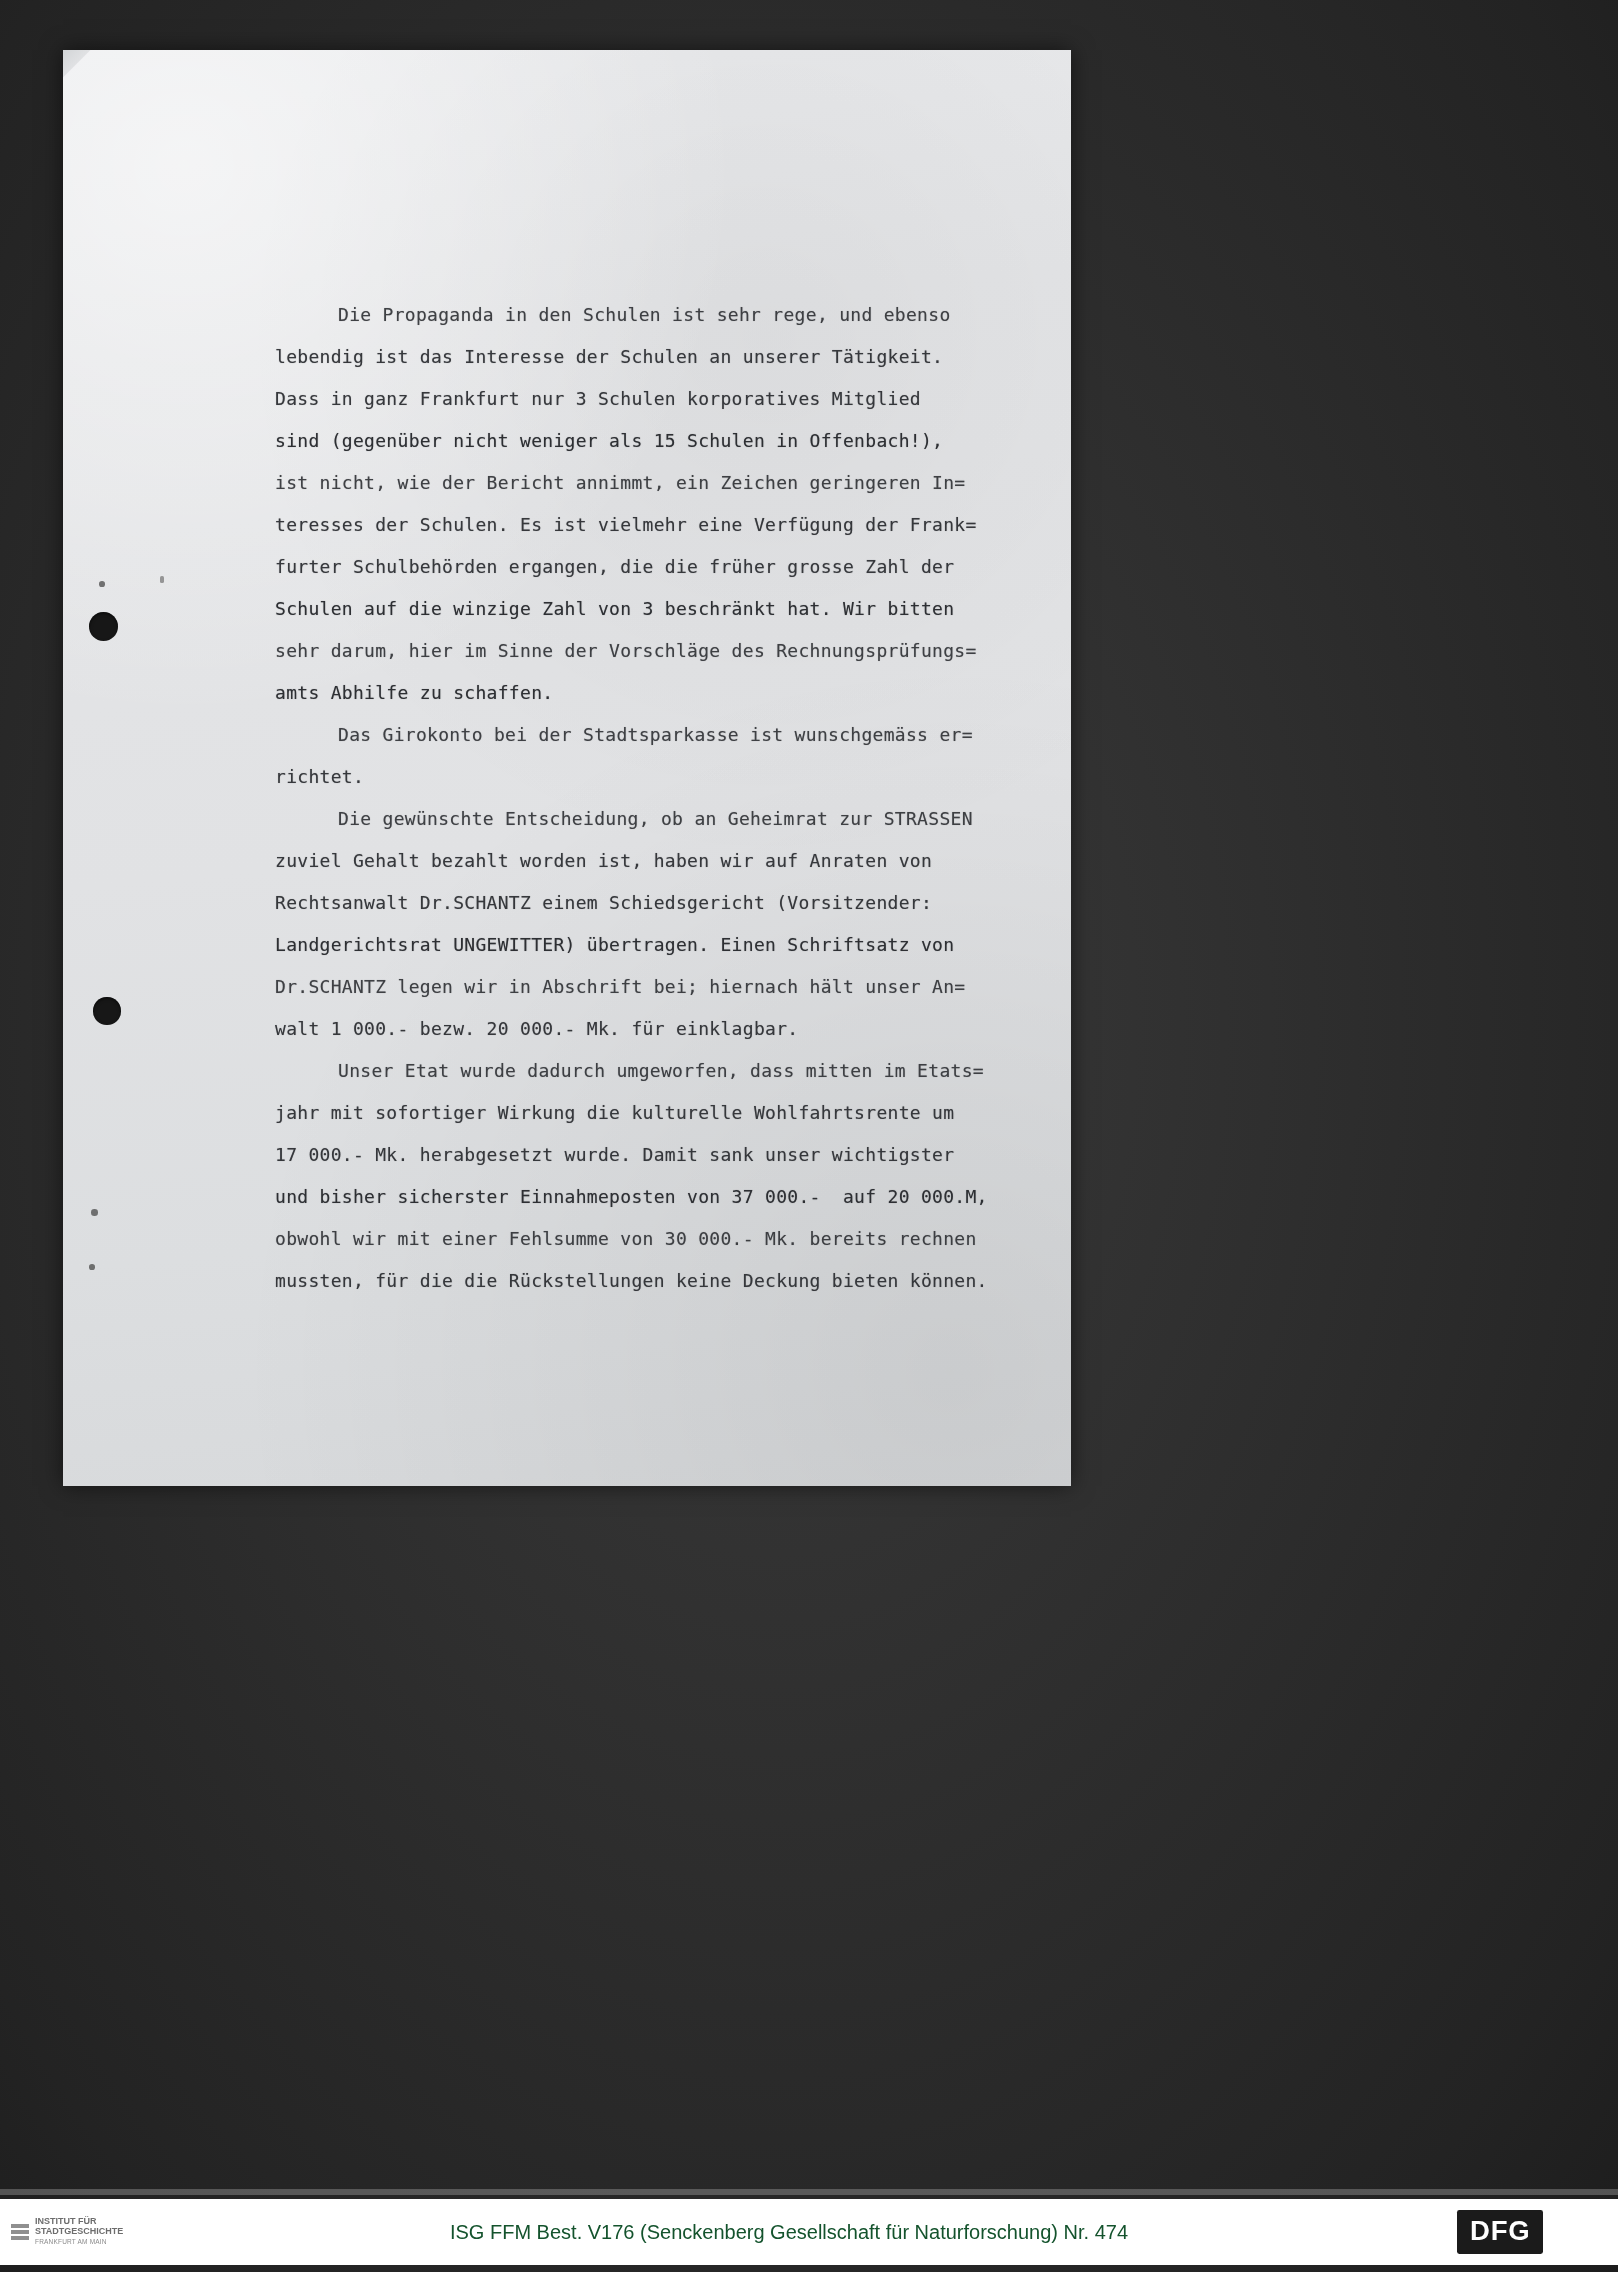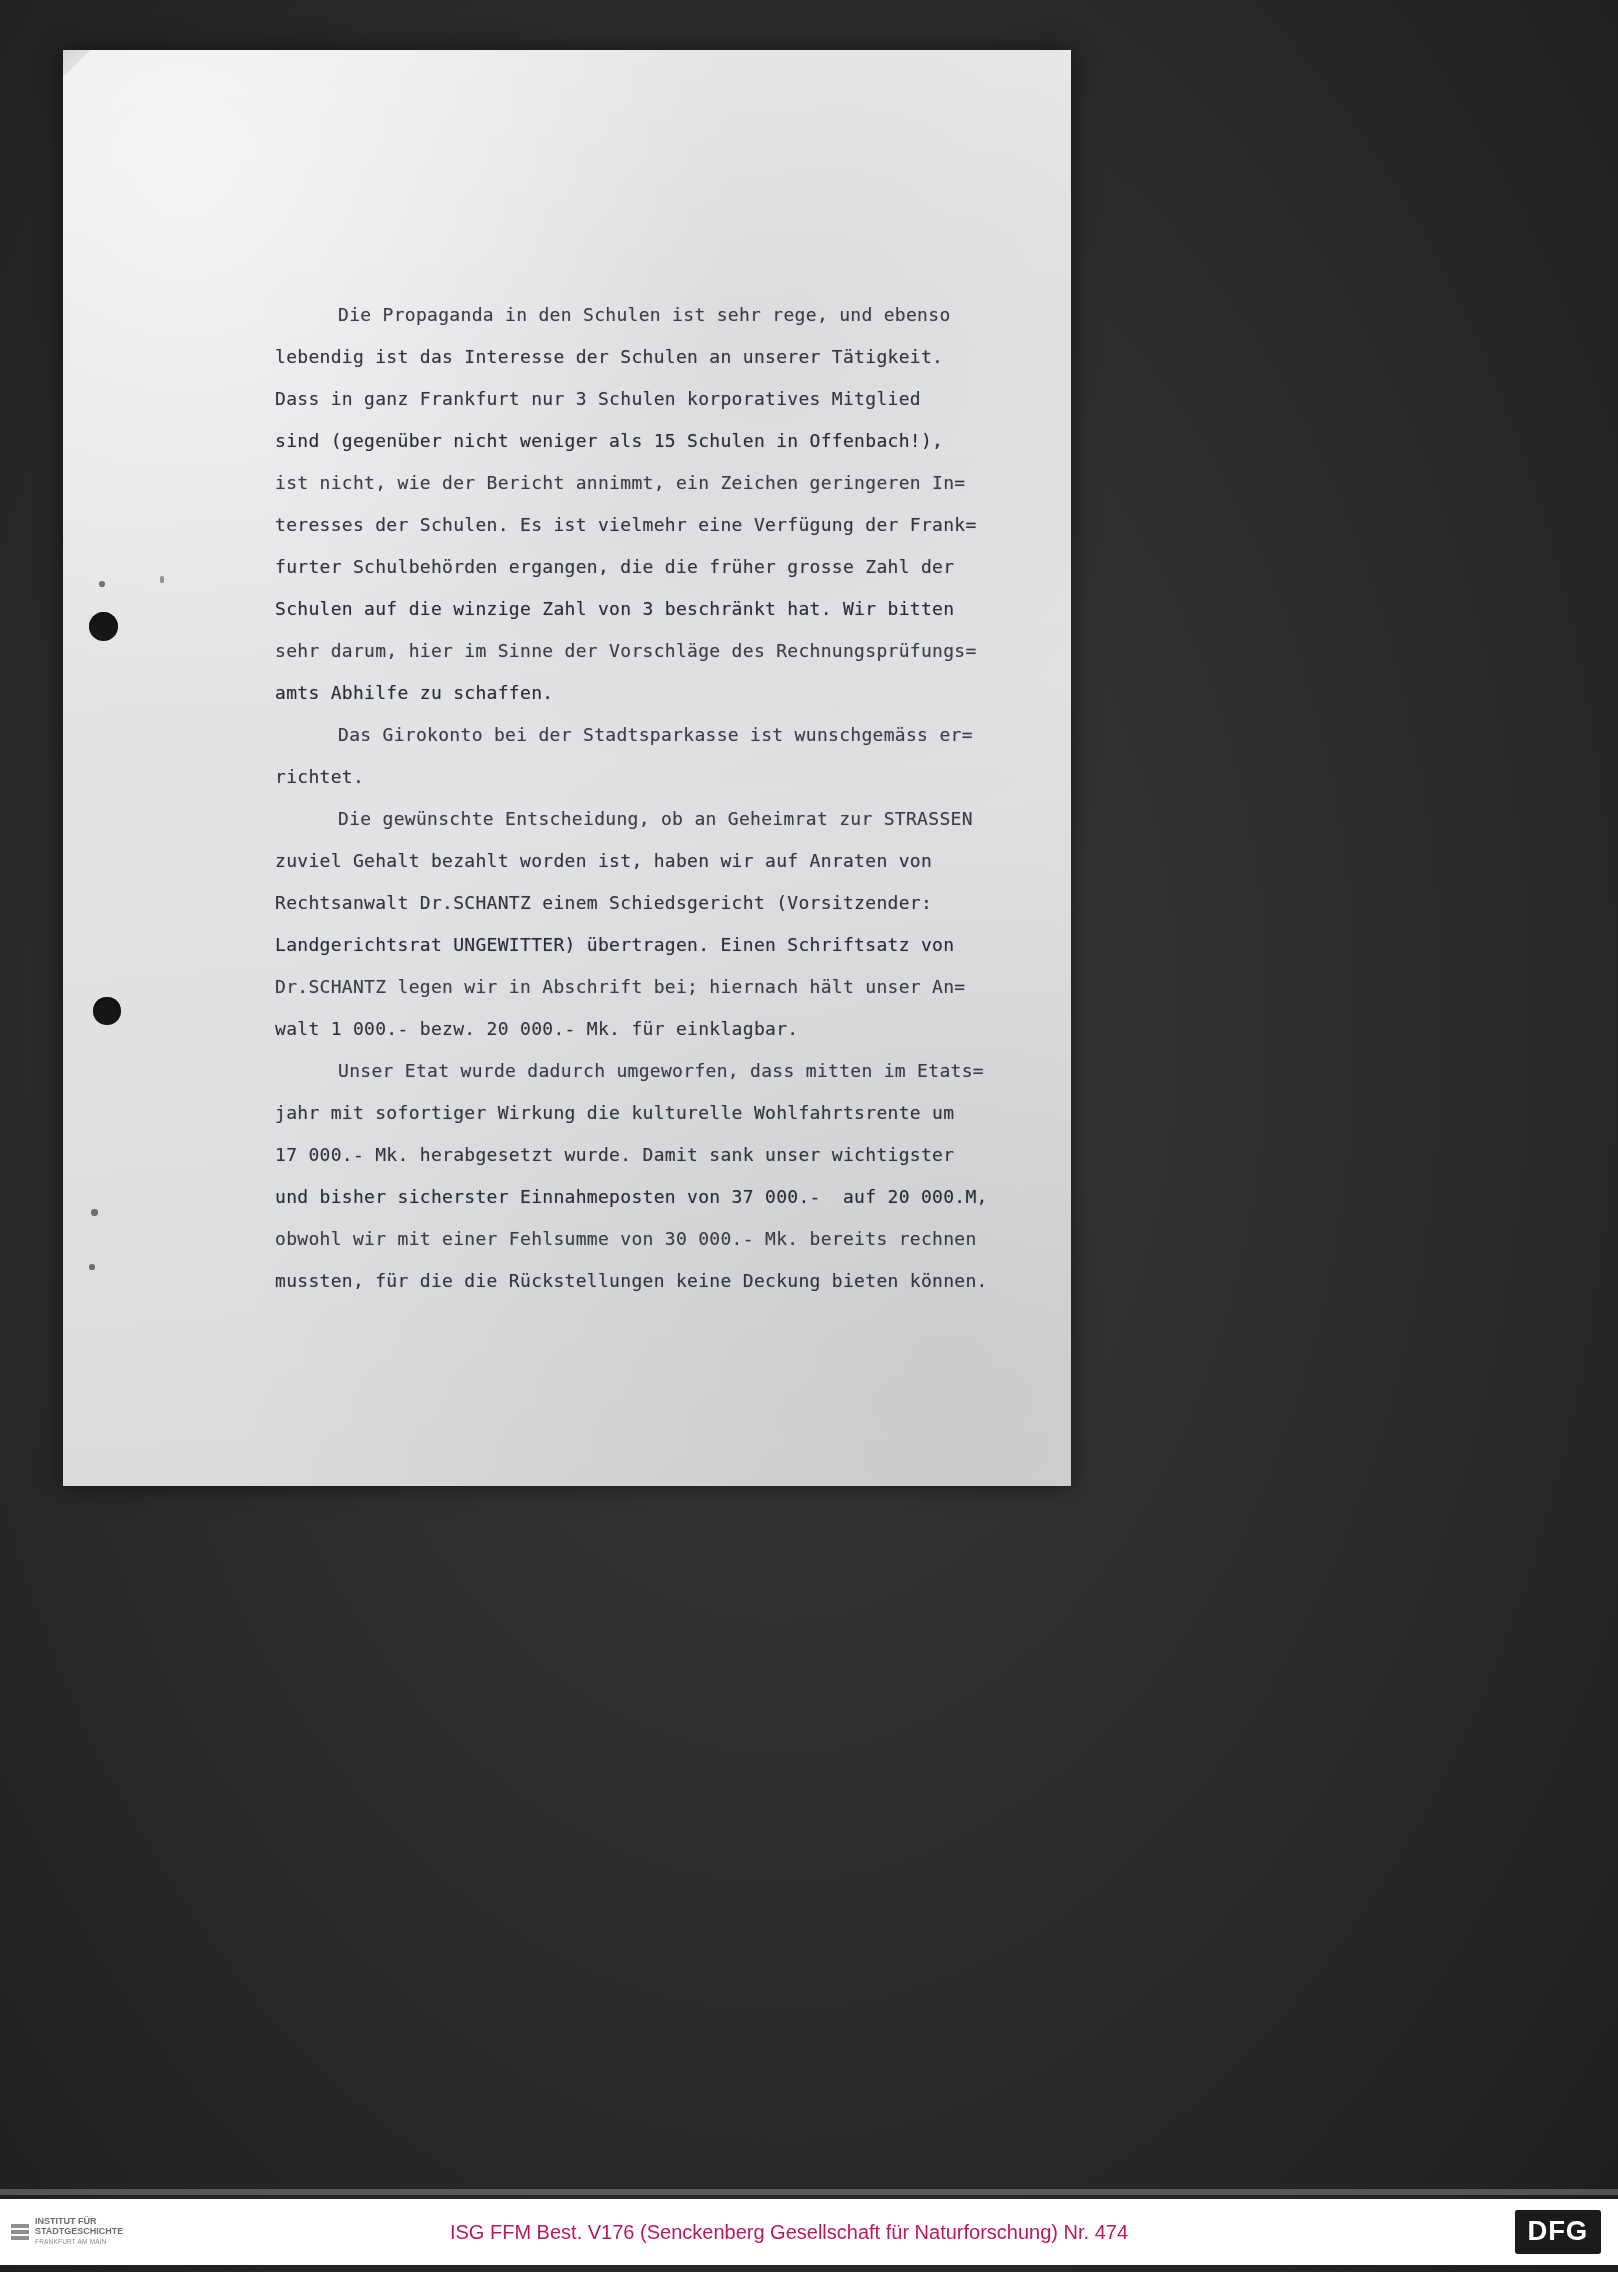--- a/index.html
+++ b/index.html
@@ -156,26 +156,26 @@
     font-weight: normal;
     font-size: 6.5px;
     color: #8b8b8b;
     letter-spacing: 0.2px;
   }
   .footer-center {
     flex: 1;
     text-align: center;
     font-family: "Liberation Sans", sans-serif;
     font-size: 20px;
-    color: #be185d;
+    color: #14532d;
   }
   .footer-right {
     width: 162px;
     display: flex;
-    justify-content: flex-end;
+    justify-content: flex-start;
     padding-right: 18px;
     box-sizing: border-box;
   }
   .dfg-logo {
     background: #1b1b1b;
     color: #ffffff;
     font-family: "Liberation Sans", sans-serif;
     font-weight: bold;
     font-size: 27.5px;
     letter-spacing: 0.8px;

